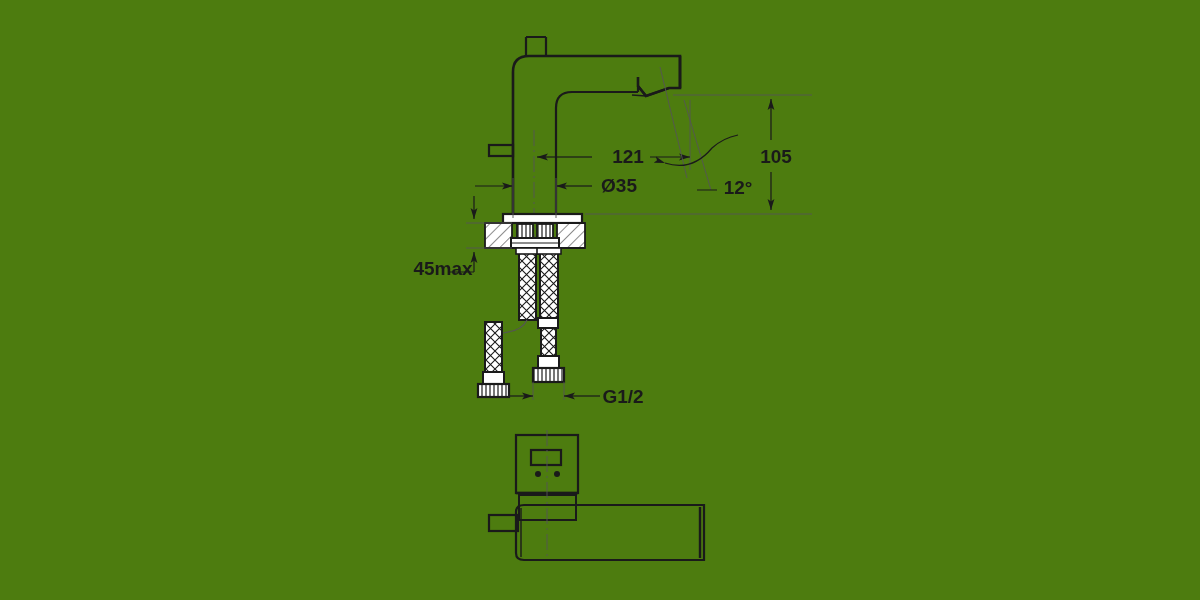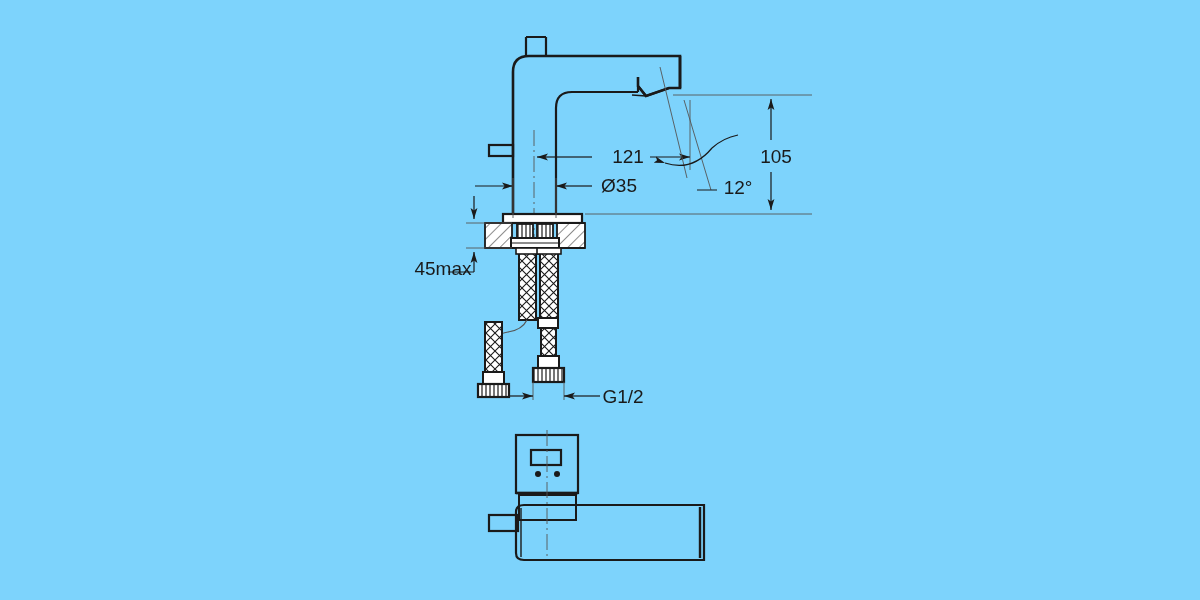--- a/index.html
+++ b/index.html
@@ -1,19 +1,19 @@
 <!DOCTYPE html>
 <html><head>
 <meta charset="utf-8">
 <title>Faucet Technical Drawing</title>
 <style>
   html,body{margin:0;padding:0;background:#ffffff;}
   body{width:1200px;height:600px;overflow:hidden;
        font-family:"Liberation Sans", sans-serif;}
-  #stage{position:relative;width:1200px;height:600px;background:#7dd3fc;}
+  #stage{position:relative;width:1200px;height:600px;background:#4d7c0f;font-weight:bold;}
   #drawing{position:absolute;left:0;top:0;}
   .dimtext{font-family:"Liberation Sans", sans-serif;}
 </style>
 </head>
 <body>
 
 <div id="stage">
 
   <svg id="drawing" width="1200" height="600" viewBox="0 0 1200 600" xmlns="http://www.w3.org/2000/svg">
 

